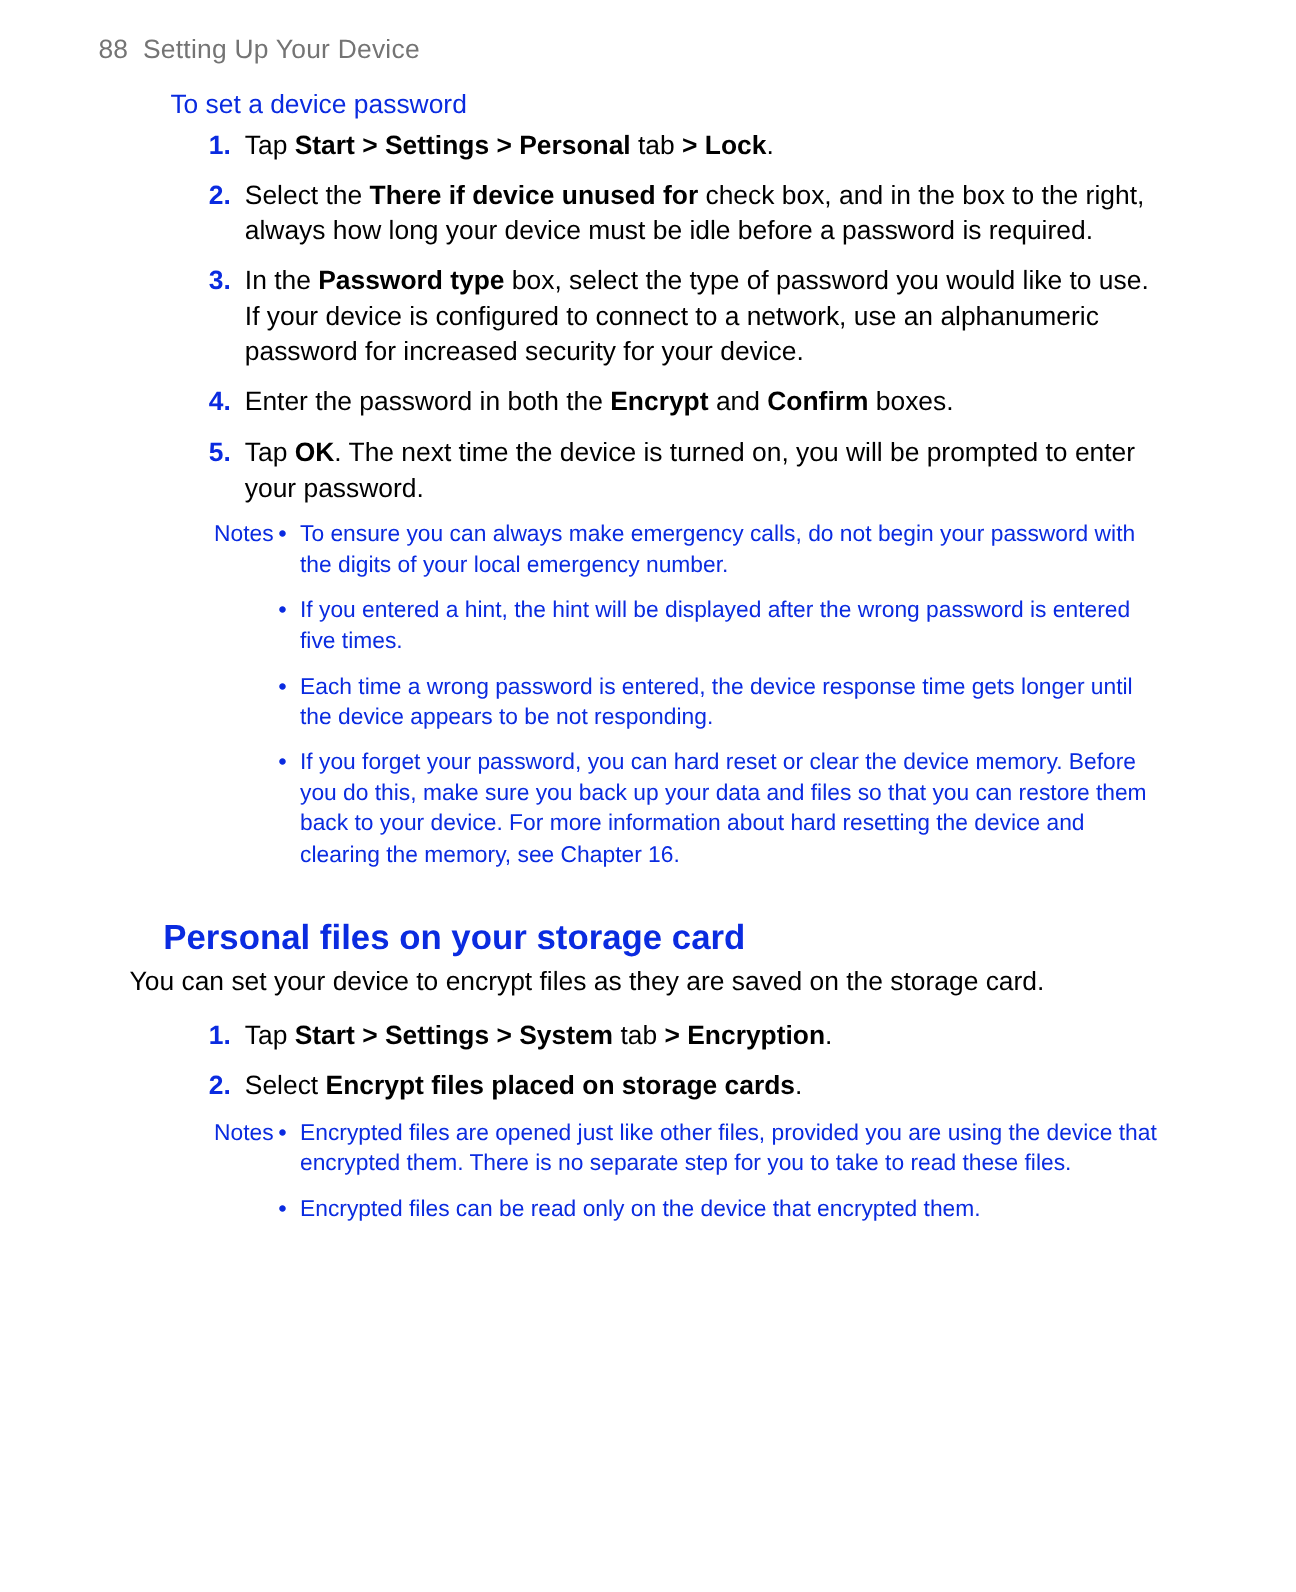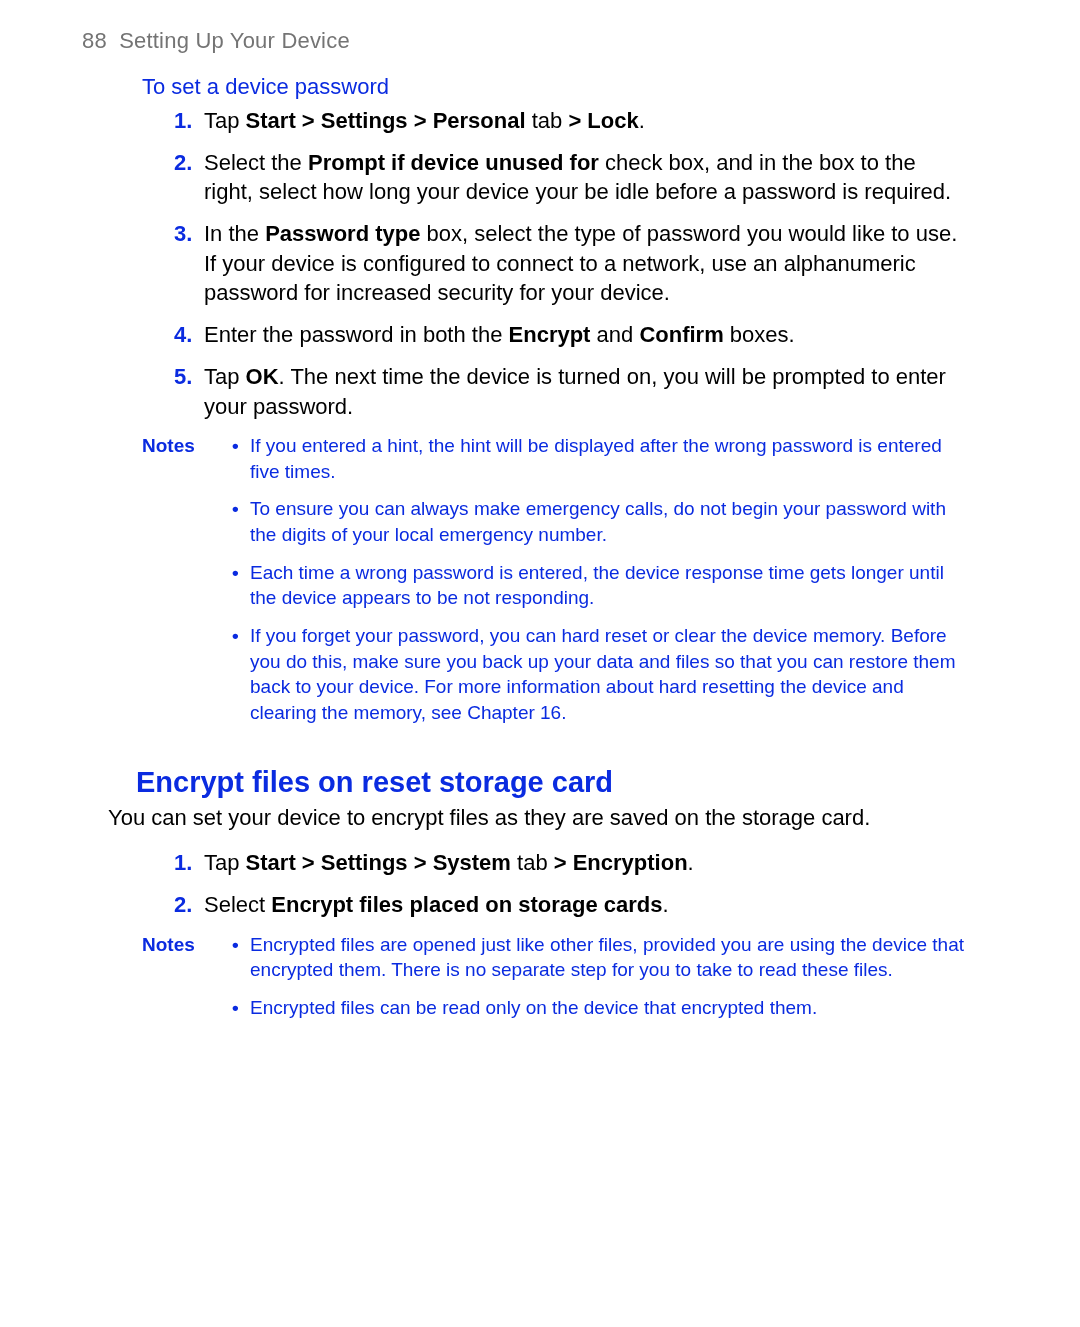--- a/index.html
+++ b/index.html
@@ -66,21 +66,22 @@
   .b { font-weight: 700; margin-top: 48px; }
   .notes-block {
     display: flex;
     margin: 4px 0 0 60px;
     font-size: 19px;
     line-height: 1.35;
     color: #0a2be0;
   }
   .notes-label {
     flex: 0 0 86px;
-    font-weight: 700;
+    font-weight: 400;
+    text-align: right;
   }
   ul.notes {
     list-style: none;
     padding: 0;
     margin: 0;
     flex: 1;
   }
   ul.notes > li {
     position: relative;
     padding-left: 22px;
@@ -101,37 +102,37 @@
 
   <div class="page-header">
     <span class="page-num">88</span>
     <span>Setting Up Your Device</span>
   </div>
 
   <div class="sub-heading">To set a device password</div>
 
   <ol class="steps" id="steps1">
       <li><span>Tap </span><span class="b">Start &gt; Settings &gt; Personal</span><span> tab </span><span class="b">&gt; Lock</span><span>.</span></li>
-      <li><span>Select the </span><span class="b">Prompt if device unused for</span><span> check box, and in the box to the right, select how long your device your be idle before a password is required.</span></li>
+      <li><span>Select the </span><span class="b">There if device unused for</span><span> check box, and in the box to the right, always how long your device must be idle before a password is required.</span></li>
       <li><span>In the </span><span class="b">Password type</span><span> box, select the type of password you would like to use. If your device is configured to connect to a network, use an alphanumeric password for increased security for your device.</span></li>
       <li><span>Enter the password in both the </span><span class="b">Encrypt</span><span> and </span><span class="b">Confirm</span><span> boxes.</span></li>
       <li><span>Tap </span><span class="b">OK</span><span>. The next time the device is turned on, you will be prompted to enter your password.</span></li>
     </ol>
 
   <div class="notes-block">
     <div class="notes-label">Notes</div>
     <ul class="notes" id="notes1">
+        <li>To ensure you can always make emergency calls, do not begin your password with the digits of your local emergency number.</li>
         <li>If you entered a hint, the hint will be displayed after the wrong password is entered five times.</li>
-        <li>To ensure you can always make emergency calls, do not begin your password with the digits of your local emergency number.</li>
         <li>Each time a wrong password is entered, the device response time gets longer until the device appears to be not responding.</li>
         <li>If you forget your password, you can hard reset or clear the device memory. Before you do this, make sure you back up your data and files so that you can restore them back to your device. For more information about hard resetting the device and clearing the memory, see Chapter 16.</li>
       </ul>
   </div>
 
-  <div class="section-heading">Encrypt files on reset storage card</div>
+  <div class="section-heading">Personal files on your storage card</div>
   <div class="section-intro">You can set your device to encrypt files as they are saved on the storage card.</div>
 
   <ol class="steps" id="steps2">
       <li><span>Tap </span><span class="b">Start &gt; Settings &gt; System</span><span> tab </span><span class="b">&gt; Encryption</span><span>.</span></li>
       <li><span>Select </span><span class="b">Encrypt files placed on storage cards</span><span>.</span></li>
     </ol>
 
   <div class="notes-block">
     <div class="notes-label">Notes</div>
     <ul class="notes" id="notes2">

